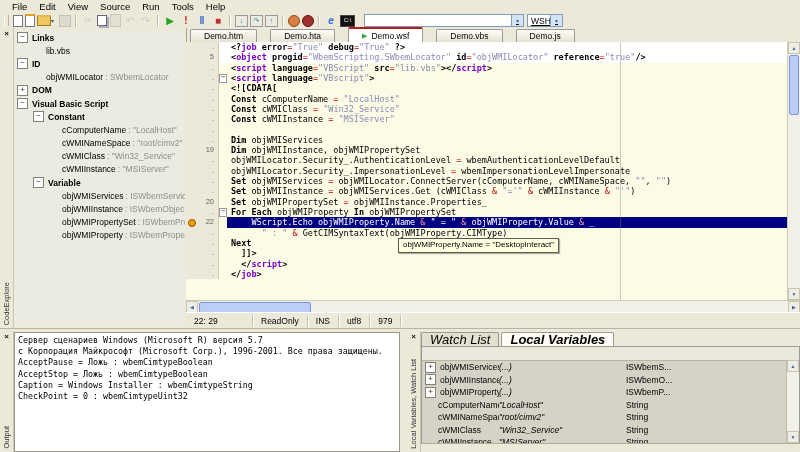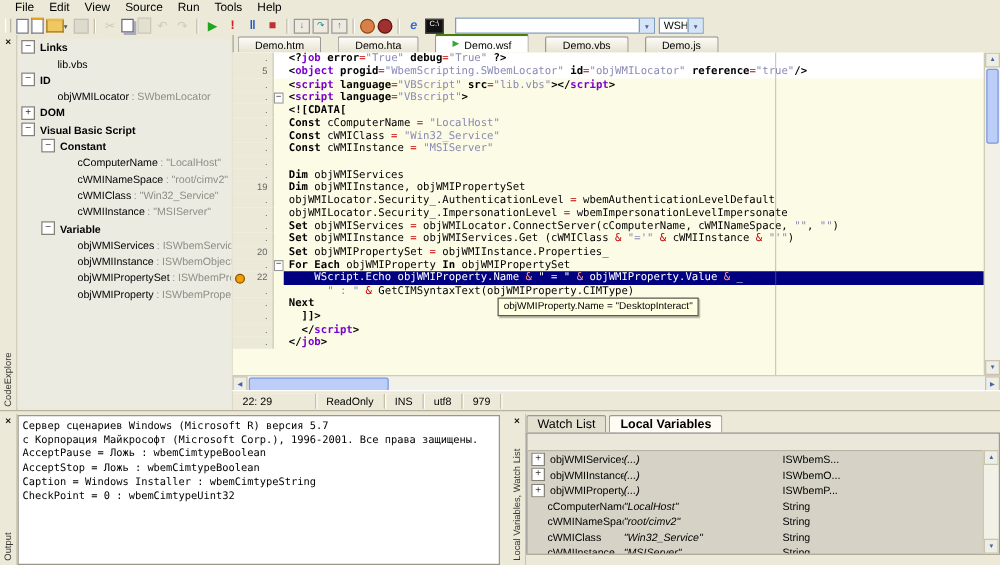--- a/index.html
+++ b/index.html
@@ -29,35 +29,35 @@
   .sh-paste{width:9px;height:11px;background:#D8D4C8;border:1px solid #998;}
   .sh-step{width:11px;height:10px;background:#EEEADF;border:1px solid #999;font-size:7px;color:#0E8C8C;
            line-height:9px;text-align:center;}
   .sh-circle1{width:10px;height:10px;border-radius:50%;background:#D88048;border:1px solid #904810;}
   .sh-circle2{width:10px;height:10px;border-radius:50%;background:#A03030;border:1px solid #601010;}
   .sh-console{width:13px;height:10px;background:#111;border:1px solid #444;color:#fff;font-size:6px;
               line-height:9px;text-align:center;}
   .sh-page1{width:8px;height:10px;background:#fff;border:1px solid #999;color:#667;font-size:7px;
             line-height:9px;text-align:center;}
   .combo{width:158px;height:11px;background:#fff;border:1px solid #7F9DB9;display:inline-flex;
-         align-items:flex-start;margin-left:8px;font-size:8.5px;}
+         align-items:center;margin-left:8px;font-size:8.5px;text-decoration:underline;}
   .combo.small{width:34px;margin-left:3px;}
   .combo-val{flex:1;padding-left:3px;white-space:nowrap;overflow:hidden;}
   .combo-btn{width:11px;height:100%;background:#D6E4F7;border-left:1px solid #7F9DB9;font-size:6px;
              color:#4664A4;display:flex;align-items:center;justify-content:center;}
   #tbright{position:absolute;right:2px;top:13px;height:15px;display:flex;align-items:center;}
   .spacer60{width:60px;}
 
   
   #tabbar{position:absolute;left:186px;top:28px;right:0;height:14px;display:flex;align-items:flex-end;
           background:#ECE9D8;padding-left:4px;}
   .tab{height:12px;line-height:12px;padding:0 13px;font-size:8.5px;background:linear-gradient(#FDFCF7,#E6E2D2);
        border:1px solid #999;border-bottom:none;border-radius:2px 2px 0 0;margin-right:13px;white-space:nowrap;
        display:flex;align-items:center;}
-  .tab.active{background:#FFFFFF;border-top:2px solid #4d7c0f;height:13px;align-items:flex-end;}
+  .tab.active{background:#FFFFFF;border-top:2px solid #b91c1c;height:13px;align-items:flex-end;}
   .tab .ticon{color:#3BA53B;font-size:7px;margin-right:4px;}
 
   
   #explorer{position:absolute;left:0;top:28px;width:186px;height:300px;background:#ECE9D8;
             border-right:1px solid #A8A490;}
   .vstrip{position:absolute;left:0;top:0;width:13px;height:100%;border-right:1px solid #C8C4B0;}
   .xbtn{display:block;width:11px;height:11px;margin:1px;font-size:8px;line-height:10px;text-align:center;
         color:#111;font-weight:bold;}
   .vtext{position:absolute;bottom:3px;left:2px;writing-mode:vertical-rl;transform:rotate(180deg);
          font-size:7.5px;color:#333;white-space:nowrap;}
@@ -117,22 +117,22 @@
   
   #hdivider{position:absolute;left:0;top:328px;width:100%;height:3px;background:#ECE9D8;
             border-top:1px solid #B8B4A0;}
   #output{position:absolute;left:0;top:331px;width:400px;bottom:0;background:#ECE9D8;}
   #outtext{position:absolute;left:14px;top:1px;right:0;bottom:0;background:#fff;border:1px solid #9A968A;
            font-family:"DejaVu Sans Mono",monospace;font-size:8.3px;line-height:11.2px;padding:2px 3px;
            overflow:hidden;white-space:nowrap;}
   #splitter{position:absolute;left:400px;width:7px;top:331px;bottom:0;background:#ECE9D8;}
   #watch{position:absolute;left:407px;right:0;top:331px;bottom:0;background:#ECE9D8;}
   #wtabs{position:absolute;left:14px;top:0;height:15px;display:flex;align-items:flex-end;}
-  .wtab{height:13px;line-height:13px;padding:0 8px;font-size:10px;border:1px solid #999;border-bottom:none;
-        background:#E4E0D0;border-radius:2px 2px 0 0;margin-right:2px;white-space:nowrap;}
+  .wtab{height:13px;line-height:13px;padding:0 8px;font-size:13px;border:1px solid #999;border-bottom:none;
+        background:#E4E0D0;border-radius:2px 2px 0 0;margin-right:2px;white-space:nowrap;font-style:italic;}
   .wtab.active{background:#FDFBF4;font-weight:bold;}
   #wtable{position:absolute;left:14px;right:0;top:15px;bottom:8px;background:#D6D2C6;
           border:1px solid #999;overflow:hidden;}
   #wthead{height:13px;display:flex;background:#EBE7DB;border-bottom:1px solid #B8B4A4;}
   .hc{border-right:1px solid #C4C0B0;padding-left:7px;font-size:8.5px;line-height:13px;box-sizing:border-box;
       white-space:nowrap;overflow:hidden;margin-top:20px;}
   .c-name{width:77px;} .c-value{width:127px;font-style:italic;} .c-type{width:100px;} .c-rest{flex:1;}
   .wrow{height:12.5px;display:flex;align-items:center;font-size:8.5px;white-space:nowrap;}
   .wcell{overflow:hidden;box-sizing:border-box;}
   .wexp{flex:none;width:9px;height:9px;border:1px solid #848278;background:#fff;font-size:8px;line-height:7px;

